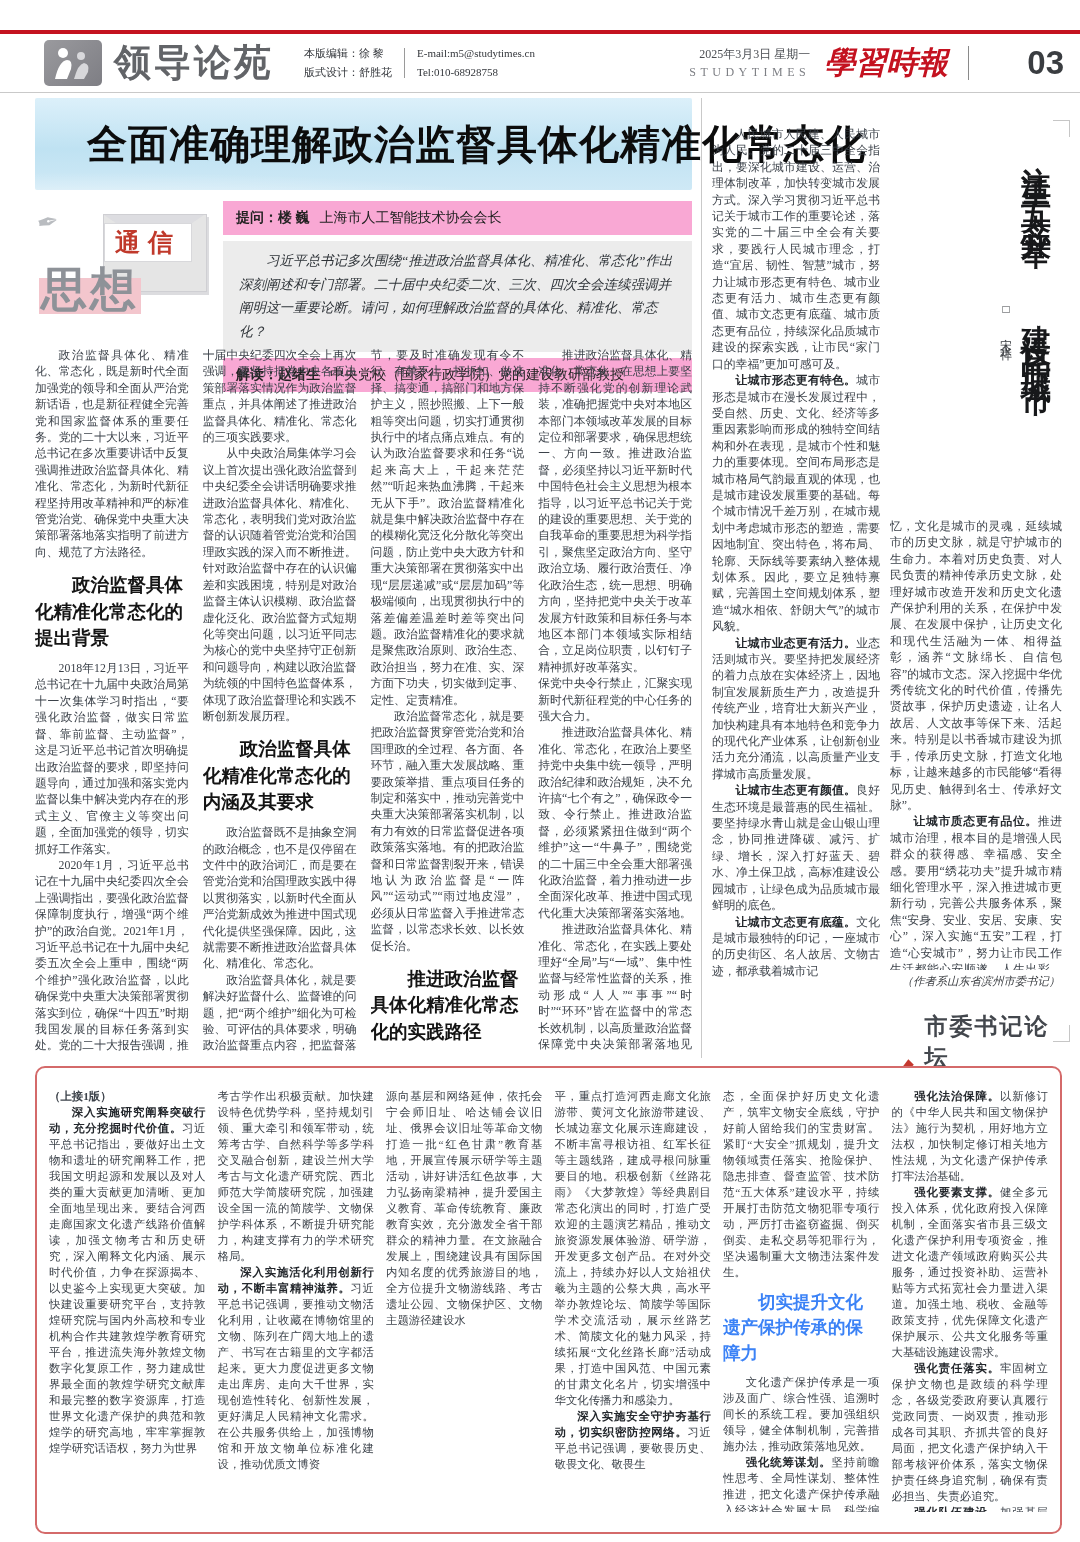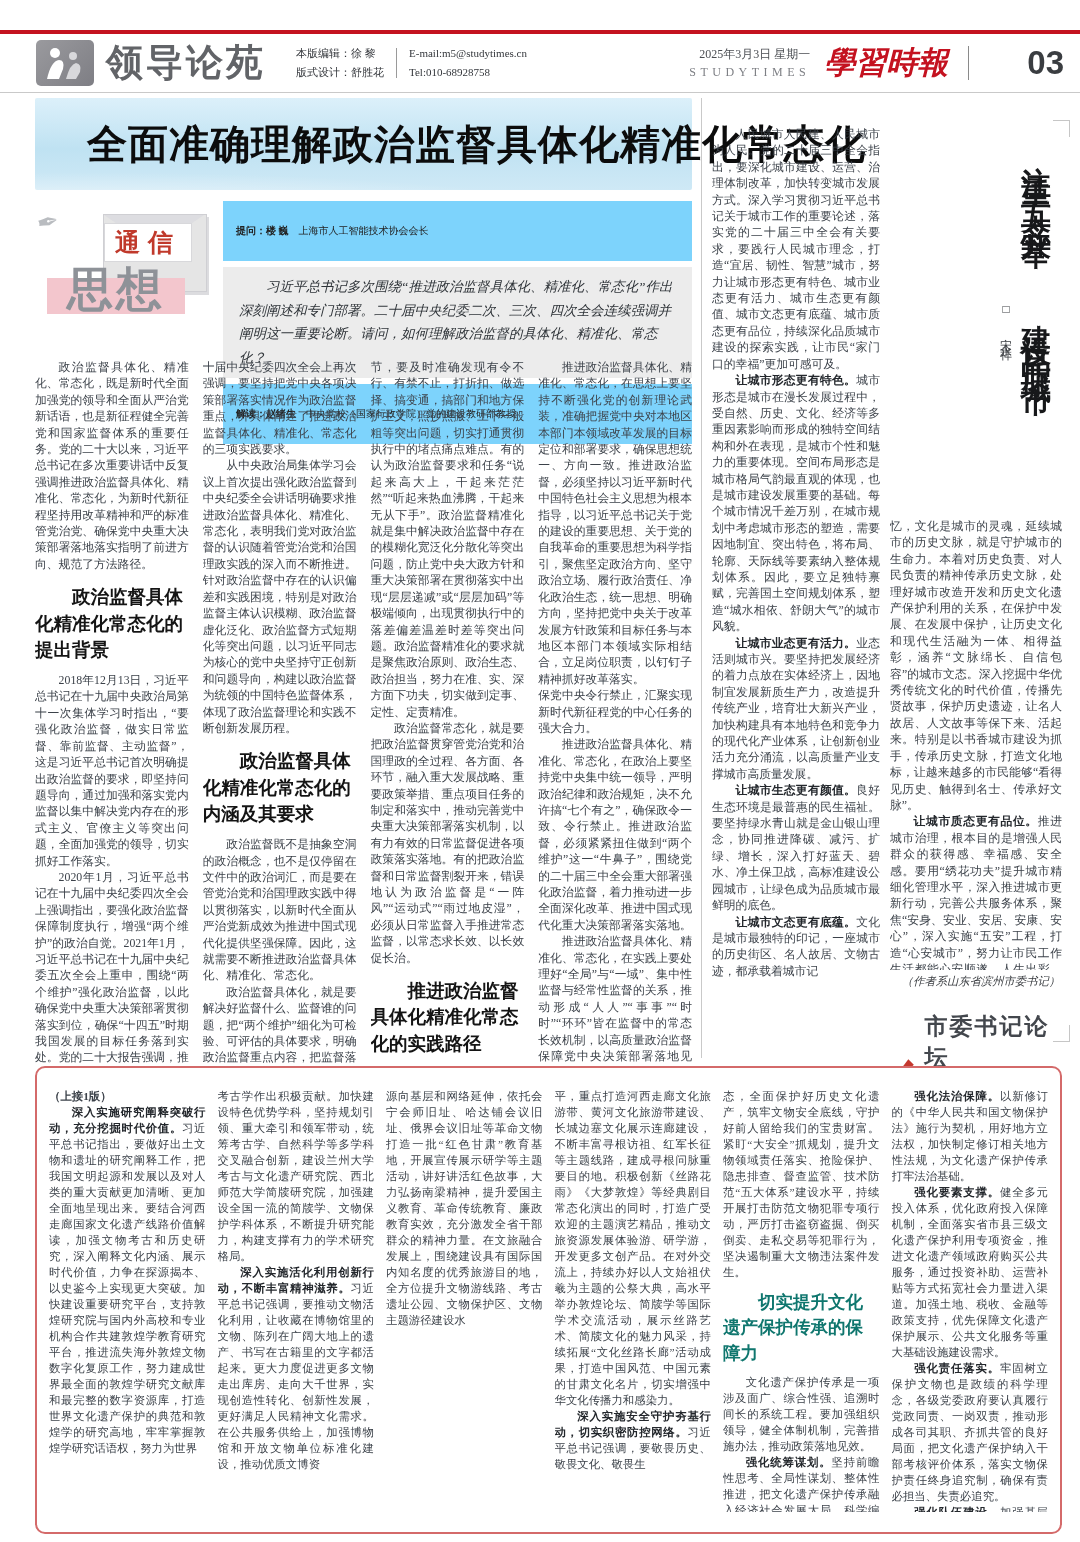--- a/index.html
+++ b/index.html
@@ -1,20 +1,20 @@
 <!DOCTYPE html>
 <html><head>
 <meta charset="utf-8">
 <style>
   html,body{margin:0;padding:0;background:#f2f2f2;}
   .page{position:relative;width:1080px;height:1542px;background:#fff;overflow:hidden;
         font-family:"Liberation Serif",serif;color:#3c424a;margin:0 auto;}
   
   .red-rule{position:absolute;top:30px;left:0;right:0;height:4px;background:#c41220;}
-  .masthead{position:absolute;top:40px;left:36px;right:16px;height:46px;display:flex;align-items:center;}
+  .masthead{position:absolute;top:40px;left:44px;right:16px;height:46px;display:flex;align-items:center;}
   .logo-box{width:58px;height:46px;border-radius:5px;background:linear-gradient(135deg,#9a9a9e,#7e7e84);
             display:flex;align-items:center;justify-content:center;flex:0 0 auto;}
   .section-name{font-family:"Liberation Sans",sans-serif;font-size:37px;font-weight:700;color:#626468;
                 letter-spacing:3px;margin:0 0 0 12px;white-space:nowrap;}
   .staff{margin-left:30px;font-size:11px;color:#33363b;line-height:1.7;white-space:nowrap;}
   .vdiv{width:1px;height:30px;background:#9a9a9a;margin:0 12px;}
   .contact{font-size:11px;color:#33363b;line-height:1.7;white-space:nowrap;}
   .mh-spacer{flex:1;}
   .dateblock{text-align:right;font-size:12px;color:#4a4d52;line-height:1.5;white-space:nowrap;}
   .dateblock .en{letter-spacing:4.5px;color:#7d7f84;font-size:12px;}
@@ -32,40 +32,40 @@
     background:
       radial-gradient(140% 90% at 8% 130%, rgba(255,255,255,.75), rgba(255,255,255,0) 55%),
       radial-gradient(120% 80% at 78% -40%, rgba(255,255,255,.8), rgba(255,255,255,0) 50%),
       radial-gradient(90% 60% at 45% 160%, rgba(255,255,255,.5), rgba(255,255,255,0) 60%),
       linear-gradient(180deg,#dcf0fa 0%,#bfe2f2 55%,#cfe9f6 100%); padding-left: 48px;}
   .headline{font-family:"Liberation Sans",sans-serif;font-size:40px;font-weight:900;color:#0c0c0c;
             letter-spacing:1px;margin:0;padding:0 4px;white-space:nowrap;}
   
   .qa-row{display:flex;margin-top:11px;height:134px;}
   .mail-logo{width:178px;position:relative;flex:0 0 auto;}
-  .sixiang{position:absolute;left:12px;bottom:14px;font-size:46px;font-weight:700;color:#8e9298;
-           letter-spacing:3px;padding:0 20px;
+  .sixiang{position:absolute;left:4px;bottom:14px;font-size:46px;font-weight:700;color:#8e9298;
+           letter-spacing:3px;padding:0 2px;
            background:linear-gradient(180deg,rgba(0,0,0,0) 30%,#f3c6cd 30%,#f3c6cd 88%,rgba(0,0,0,0) 88%);}
   .envelope{position:absolute;right:6px;top:13px;width:102px;height:76px;background:#e5e5e5;
             border:1px solid #cfcfd3;box-shadow:2px 3px 0 #dcdcdf;}
   .envelope .flap{position:absolute;left:0;top:0;width:0;height:0;
             border-left:50px solid transparent;border-right:50px solid transparent;
             border-top:34px solid #dddde1;}
   .tongxin{position:absolute;right:14px;top:8px;width:86px;text-align:center;background:#fff;
            border:1px solid #d8d8db;font-size:25px;font-weight:800;color:#c0392b;letter-spacing:8px;
            padding:2px 0;}
   .quill{position:absolute;left:2px;top:6px;color:#b9bcc0;font-size:26px;transform:rotate(-12deg);}
   .qa-boxes{flex:1;display:flex;flex-direction:column;gap:6px;margin-left:10px;}
-  .q-head,.q-foot{background:#7dd3fc;padding:23px 13px;font-size:10px;color:#222;}
+  .q-head,.q-foot{background:#f9a8d4;padding:8px 13px;font-size:14px;color:#222;}
   .q-head b,.q-foot b{margin-right:10px;}
   .q-body{background:#ececec;flex:1;padding:8px 16px;font-size:13.5px;line-height:1.75;color:#2e3338;
           font-style:italic;}
   .q-body p{margin:0;text-indent:2em;}
   
-  .lead-cols{display:flex;gap:14px;margin-top:24px;height:705px;overflow:hidden;}
+  .lead-cols{display:flex;gap:14px;margin-top:12px;height:705px;overflow:hidden;}
   .col{flex:1;overflow:hidden;font-size:11.8px;line-height:16.4px;text-align:justify;}
   .para{margin:0;text-indent:2em;}
   .para.cont{text-indent:0;}
   .para .lead{font-weight:700;color:#23272c;}
   .subhead{font-family:"Liberation Sans",sans-serif;font-size:18.5px;line-height:1.42;font-weight:800;
            color:#141414;margin:12px 0 9px;text-indent:2em;text-align:left;}
   
   .city-wrap{display:flex;gap:10px;height:100%;}
   .city-colA{width:168px;height:100%;overflow:hidden;font-size:11.8px;line-height:16.4px;text-align:justify;}
   .city-colB{width:172px;display:flex;flex-direction:column;position:relative;}
@@ -83,21 +83,21 @@
   .corner{position:absolute;width:16px;height:16px;}
   .c-tr{top:-6px;right:-8px;border-top:1px solid #c6c6c6;border-right:1px solid #c6c6c6;}
   .c-br{bottom:46px;right:-8px;border-bottom:1px solid #c6c6c6;border-right:1px solid #c6c6c6;}
   
   .heritage{position:absolute;left:35px;top:1066px;width:1027px;height:468px;box-sizing:border-box;
             border:2px solid #d46a6a;border-radius:10px;padding:20px 12px;display:flex;gap:12px;
             background:#fff;}
   .hcol{flex:1;overflow:hidden;font-size:11.4px;line-height:16px;text-align:justify;}
   .tagline{font-weight:700;text-indent:0;}
   .subhead2{font-family:"Liberation Sans",sans-serif;font-size:17.5px;line-height:1.45;font-weight:800;
-            color:#0f766e;margin:10px 0 8px;text-indent:2em;text-align:left;}
+            color:#3b82f6;margin:10px 0 8px;text-indent:2em;text-align:left;}
 </style>
 </head>
 <body>
 
 <div class="page">
 
   <div class="red-rule"></div>
   <header class="masthead">
     <div class="logo-box">
       <svg width="44" height="36" viewBox="0 0 44 36">

